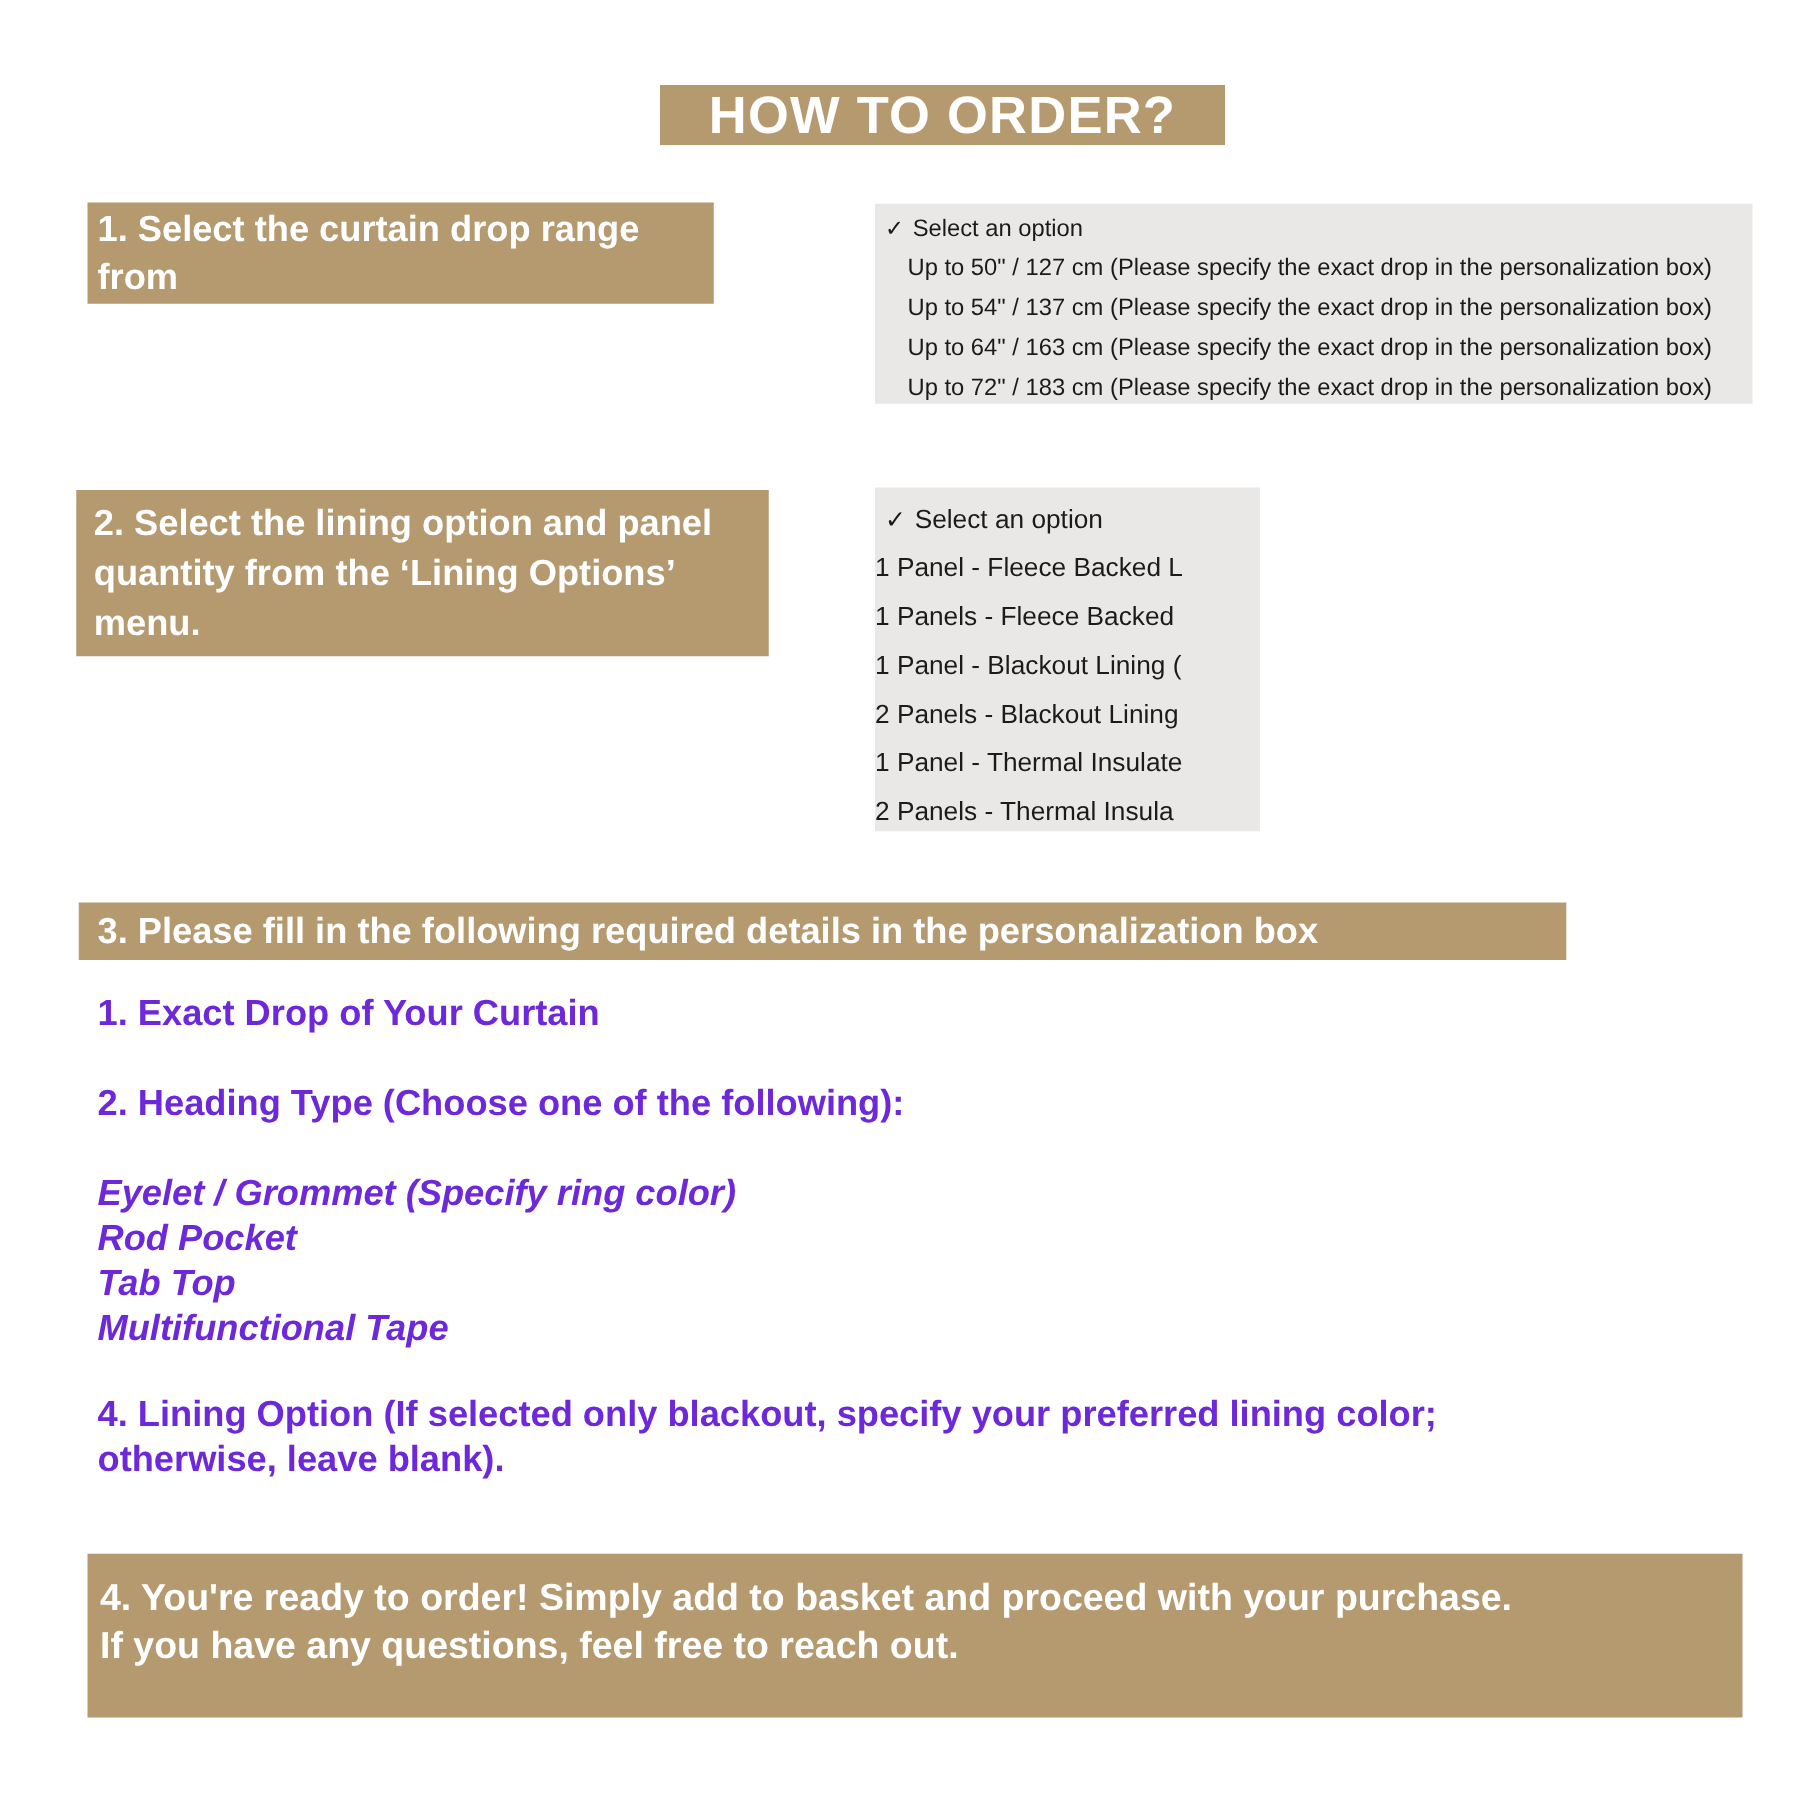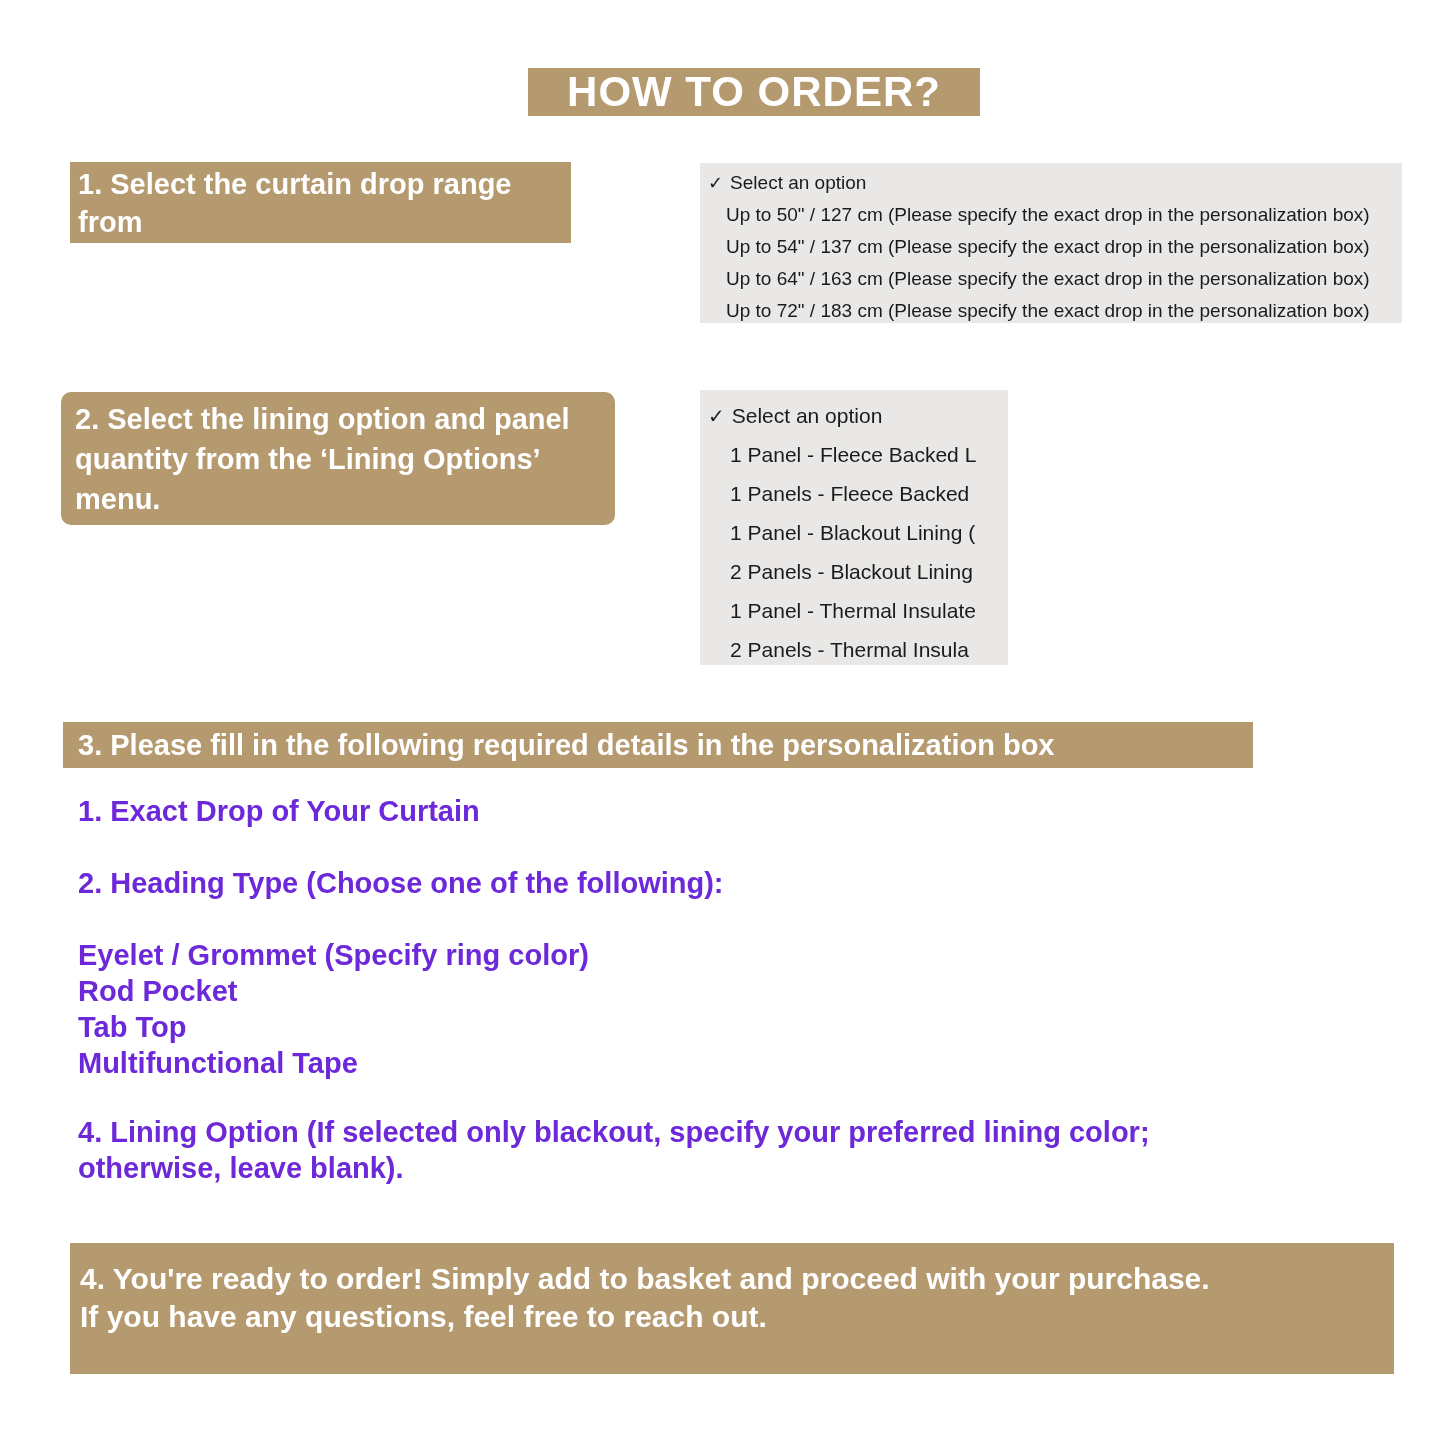--- a/index.html
+++ b/index.html
@@ -51,29 +51,29 @@
   .menu-lining {
     left: 700px; top: 390px;
     width: 308px; height: 275px;
     padding-top: 6px;
     font-size: 21px;
   }
   .menu-lining .menu-row { height: 39px; line-height: 39px; }
   .menu-row { white-space: nowrap; overflow: hidden; }
   .menu-row.selected { padding-left: 8px; }
   .menu-length .menu-row.option { padding-left: 26px; }
-  .menu-lining .menu-row.option { padding-left: 30px; }
+  .menu-lining .menu-row.option { }
   .check { display: inline-block; margin-right: 7px; font-size: 0.95em; }
 
   .step2-box {
     position: absolute;
     left: 61px; top: 392px;
     width: 554px; height: 133px;
     padding: 7px 0 0 14px;
-    font-size: 29px; line-height: 40px; border-radius: 10px;
+    font-size: 29px; line-height: 40px;
   }
 
   .step3-banner {
     position: absolute;
     left: 63px; top: 722px;
     width: 1190px; height: 46px;
     padding-left: 15px;
     display: flex; align-items: center;
     font-size: 29px;
   }
@@ -81,21 +81,21 @@
   .detail {
     position: absolute;
     left: 78px;
     color: #6d28d9;
     font-weight: 700;
     font-size: 29px;
     line-height: 36px;
   }
   .detail-1 { top: 793px; }
   .detail-2 { top: 865px; }
-  .heading-types { top: 937px; }
+  .heading-types { top: 937px; font-style: italic; }
   .detail-3 { top: 1114px; width: 1270px; }
 
   .step4-banner {
     position: absolute;
     left: 70px; top: 1243px;
     width: 1324px; height: 131px;
     padding: 17px 0 0 10px;
     font-size: 30px; line-height: 38px;
   }
 </style>

